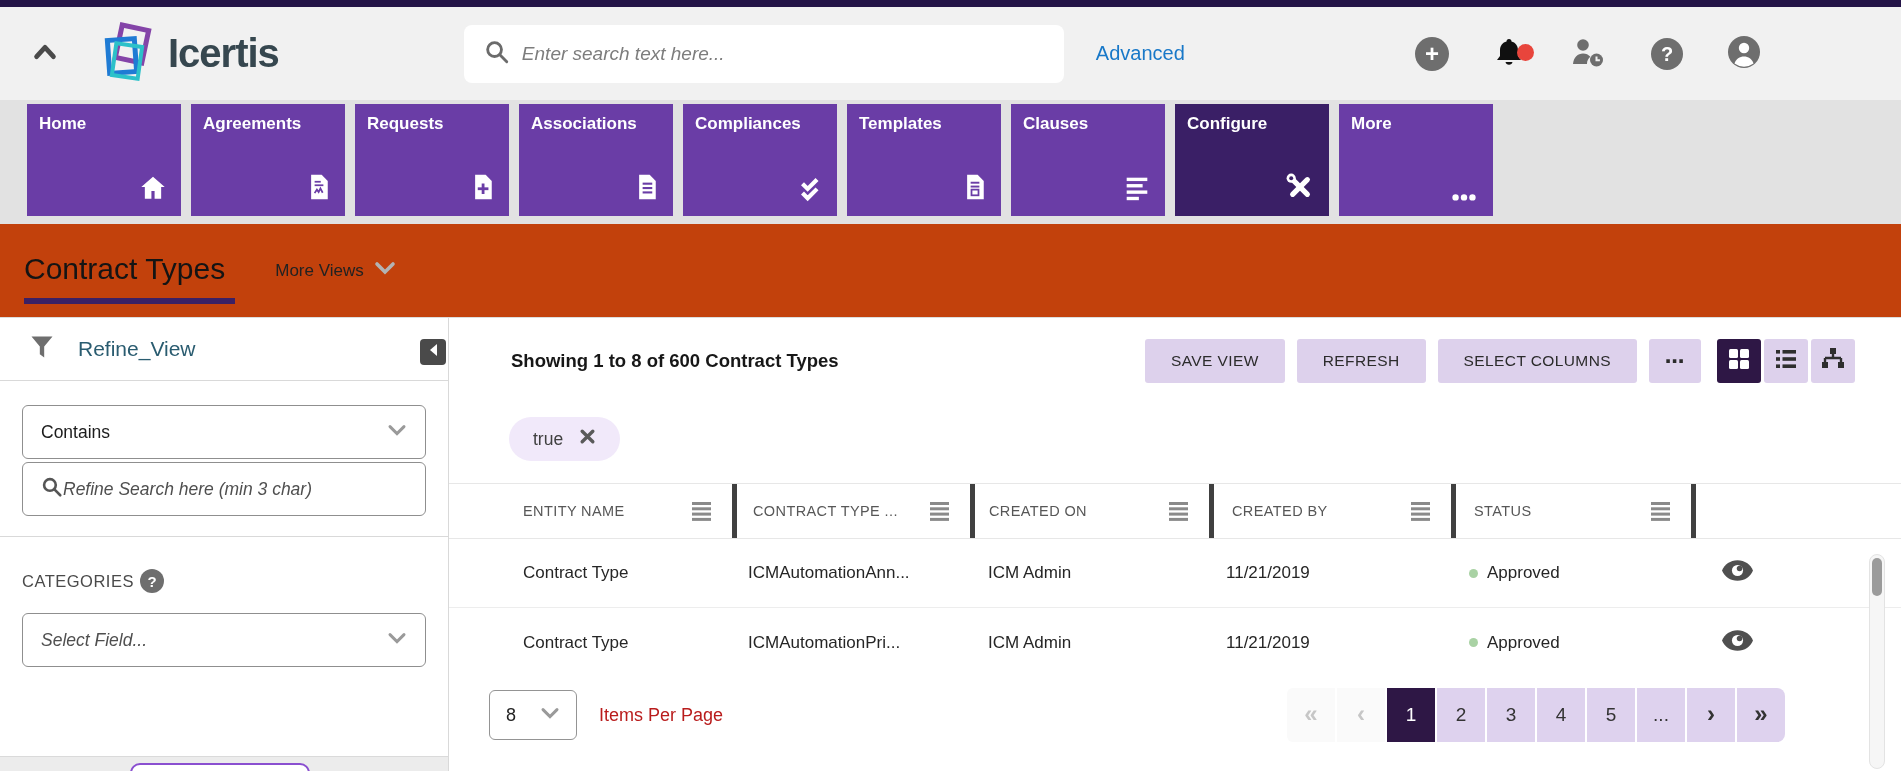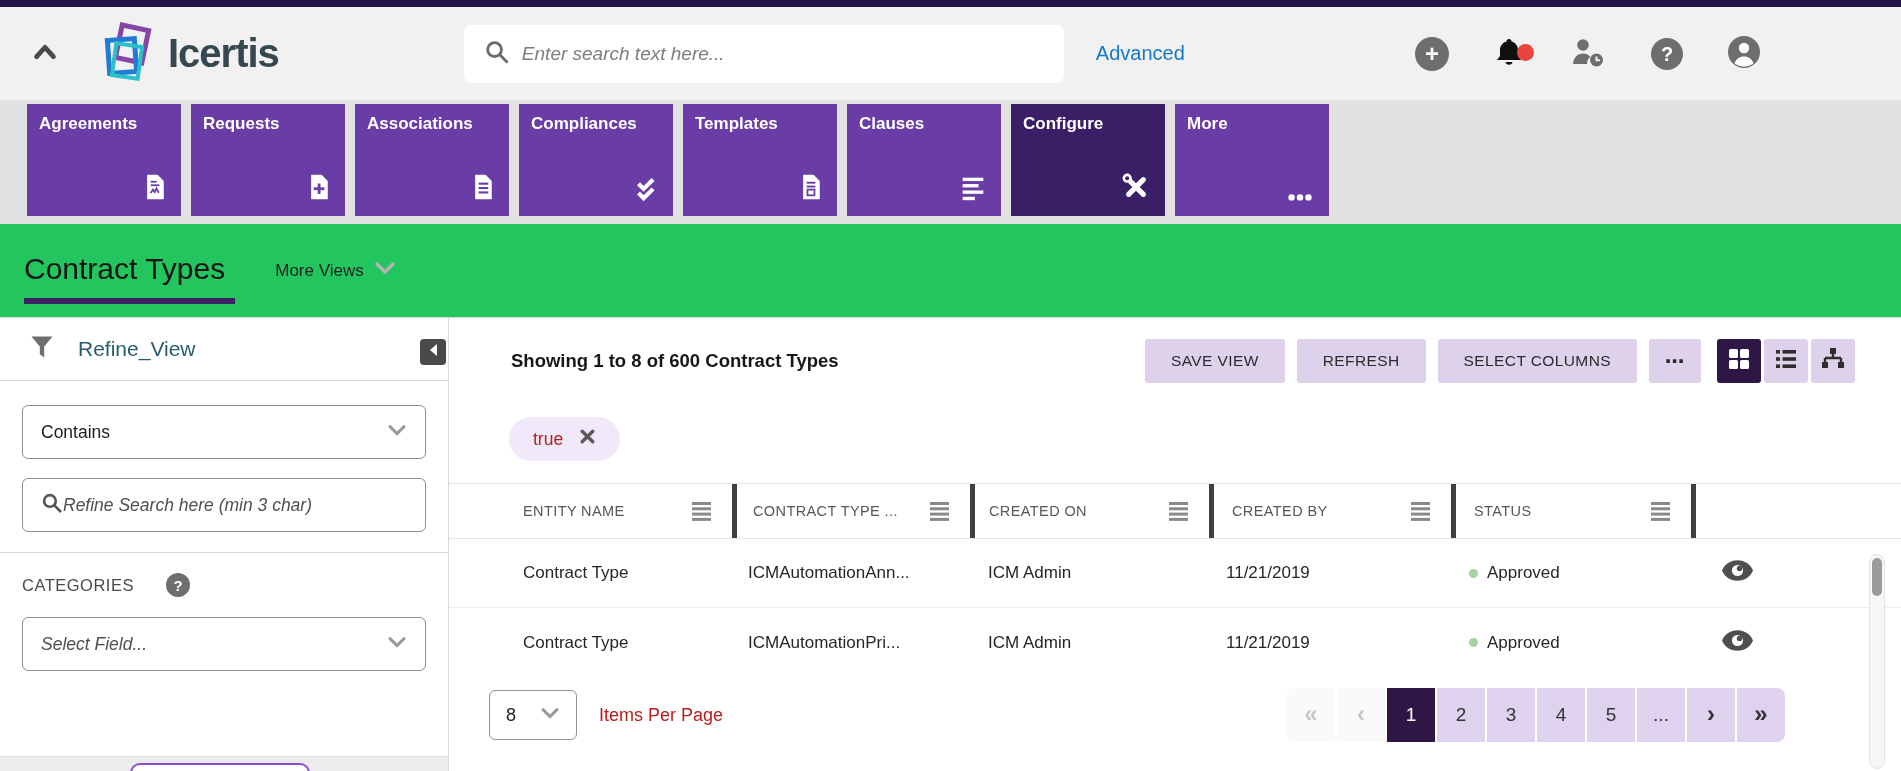--- a/index.html
+++ b/index.html
@@ -28,63 +28,63 @@
   .badge-dot { position:absolute; right:-9px; top:9px; width:17px; height:17px; border-radius:50%; background:#e8453c; }
 
   
   .nav-band { height:124px; background:#e2e2e2; display:flex; padding-left:27px; gap:10px; }
   .tile { margin-top:4px; width:154px; height:112px; background:#6a3da6; position:relative; color:#fff; cursor:pointer; }
   .tile.active { background:#3a1f66; }
   .tile-label { position:absolute; left:12px; top:10px; font-size:17px; font-weight:bold; }
   .tile-icon { position:absolute; right:12px; bottom:9px; }
 
   
-  .page-header { height:94px; background:#22c55e; border-bottom:1px solid #dcdcdc; display:flex; align-items:center; padding:0 52px 0 24px; }
+  .page-header { height:94px; background:#c2410c; border-bottom:1px solid #dcdcdc; display:flex; align-items:center; padding:0 52px 0 24px; }
   .page-title { font-size:30px; color:#141414; padding:14px 10px 12px 0; border-bottom:6px solid #3b2064; }
   .more-views { margin-left:40px; display:flex; align-items:center; gap:10px; cursor:pointer; }
   .more-views-label { font-size:17px; color:#222; }
   .create-btn { margin-left:auto; width:148px; height:52px; background:#6d3cb5; color:#fff; font-size:17px; letter-spacing:.5px; border-radius:4px; display:flex; align-items:center; justify-content:center; cursor:pointer; }
 
   
   .content { display:flex; height:453px; position:relative; }
 
   
   .sidebar { width:449px; border-right:1px solid #d9d9d9; position:relative; background:#fff; flex:none; }
   .refine-header { height:63px; border-bottom:1px solid #d9d9d9; display:flex; align-items:center; padding-left:28px; gap:22px; position:relative; }
   .refine-title { font-size:21px; color:#2a5c70; }
   .collapse-handle { position:absolute; right:2px; top:21px; width:26px; height:26px; background:#4a4a4a; border-radius:4px; display:flex; align-items:center; justify-content:center; cursor:pointer; }
   .sidebar-body { padding:24px 22px 0 22px; }
   .select-box, .search-field { height:54px; border:1px solid #8f8f8f; border-radius:6px; display:flex; align-items:center; padding:0 18px; font-size:17.5px; color:#1c1c1c; background:#fff; }
-  .select-box { cursor:pointer; margin-bottom:19px; }
+  .select-box { cursor:pointer; margin-bottom:3px; }
   .select-box .sel-chevron { margin-left:auto; }
   .select-box.placeholder-style .sel-value { font-style:italic; color:#4f4f4f; }
   .search-field input { flex:1; border:0; outline:0; background:transparent; font-family:inherit; font-size:17.5px; color:#333; }
   .search-field input::placeholder { font-style:italic; color:#4f4f4f; }
   .side-divider { border-top:1px solid #d9d9d9; margin:20px -22px 0 -22px; }
-  .categories-row { margin-top:20px; display:flex; align-items:center; gap:32px; }
+  .categories-row { margin-top:32px; display:flex; align-items:center; gap:6px; }
   .categories-label { font-size:16.5px; color:#4a4a4a; letter-spacing:.5px; }
   .help-circle { width:24px; height:24px; border-radius:50%; background:#6e6e6e; color:#fff; font-size:15px; font-weight:bold; display:flex; align-items:center; justify-content:center; cursor:pointer; }
   .field-select { margin-top:20px; }
   .sidebar-footer { position:absolute; bottom:0; left:0; right:0; height:15px; background:#ececec; border-top:1px solid #dadada; }
   .peek-button { position:absolute; left:130px; top:6px; width:180px; height:30px; background:#fff; border:2px solid #8a4fd0; border-radius:10px; cursor:pointer; }
 
   
   .main { flex:1; position:relative; background:#fff; }
   .main-toolbar { display:flex; align-items:center; margin-top:20px; padding:0 46px 0 40px; height:46px; }
   .summary-text { font-size:18.5px; font-weight:bold; color:#171717;margin-left:22px; }
   .toolbar-btns { margin-left:auto; display:flex; align-items:center; gap:12px; }
   .lav-btn { height:44px; padding:0 26px; background:#ddd1ec; color:#2b2b2b; font-size:15.5px; letter-spacing:.4px; border-radius:3px; display:flex; align-items:center; justify-content:center; cursor:pointer; white-space:nowrap; }
   .dots-btn { width:52px; padding:0; font-size:20px; font-weight:bold; }
   .view-group { display:flex; gap:3px; margin-left:4px; }
   .view-btn { width:44px; height:44px; background:#ddd1ec; border-radius:3px; display:flex; align-items:center; justify-content:center; cursor:pointer; }
   .view-btn.active { background:#2e1745; }
 
   .chip-section { padding-left:60px; margin-top:24px; }
   .chip-label { font-size:12.5px; color:#6f6f6f; letter-spacing:1px; }
-  .chip { margin-top:9px; display:inline-flex; align-items:center; gap:16px; height:44px; border-radius:22px; background:#f1e9fa; padding:0 24px; font-size:17.5px; color:#b91c1c; }
+  .chip { margin-top:9px; display:inline-flex; align-items:center; gap:16px; height:44px; border-radius:22px; background:#f1e9fa; padding:0 24px; font-size:17.5px; color:#404040; }
   .chip-close { display:flex; align-items:center; cursor:pointer; }
 
   
   .grid-table { margin-top:22px; }
   .thead { display:flex; align-items:center; height:56px; border-top:1px solid #e7e7e7; border-bottom:1px solid #e7e7e7; color:#575757; font-size:14.5px; letter-spacing:.4px; }
   .th, .td { display:flex; align-items:center; flex:none; height:100%; }
   .c1 { width:283px; padding-left:74px; }
   .c2 { width:238px; padding-left:16px; }
   .c3 { width:242px; padding-left:18px; }
   .c4 { width:239px; padding-left:14px; }
@@ -179,20 +179,28 @@
               <circle cx="17" cy="17" r="16" fill="#6e6e6e"></circle>
               <circle cx="17" cy="13" r="5.2" fill="#fff"></circle>
               <path d="M7.5 28.5c1.5-4.8 5.2-7 9.5-7s8 2.2 9.5 7a16 16 0 0 1-19 0z" fill="#fff"></path>
             </svg>
         </span>
       </div>
     </div>
   </div>
 
   <div class="nav-band">
+    <div class="tile">
+      <span class="tile-label">Home</span>
+      <span class="tile-icon">
+        <svg width="32" height="30" viewBox="0 0 32 32">
+            <path d="M16 4 3.5 15h3.8v12.5h7v-8.2h3.4v8.2h7V15h3.8z" fill="#fff"></path>
+          </svg>
+      </span>
+    </div>
     <div class="tile">
       <span class="tile-label">Agreements</span>
       <span class="tile-icon">
         <svg width="28" height="32" viewBox="0 0 32 32">
             <path d="M7 2h12l7 7v21H7z" fill="#fff"></path>
             <rect x="11" y="9" width="7" height="2" fill="#6a3da6"></rect>
             <rect x="11" y="13" width="10" height="2" fill="#6a3da6"></rect>
             <path d="M11 23l2.6-4 2 2.8 2-4.2 2.6 5" stroke="#6a3da6" stroke-width="2" fill="none"></path>
           </svg>
       </span>

